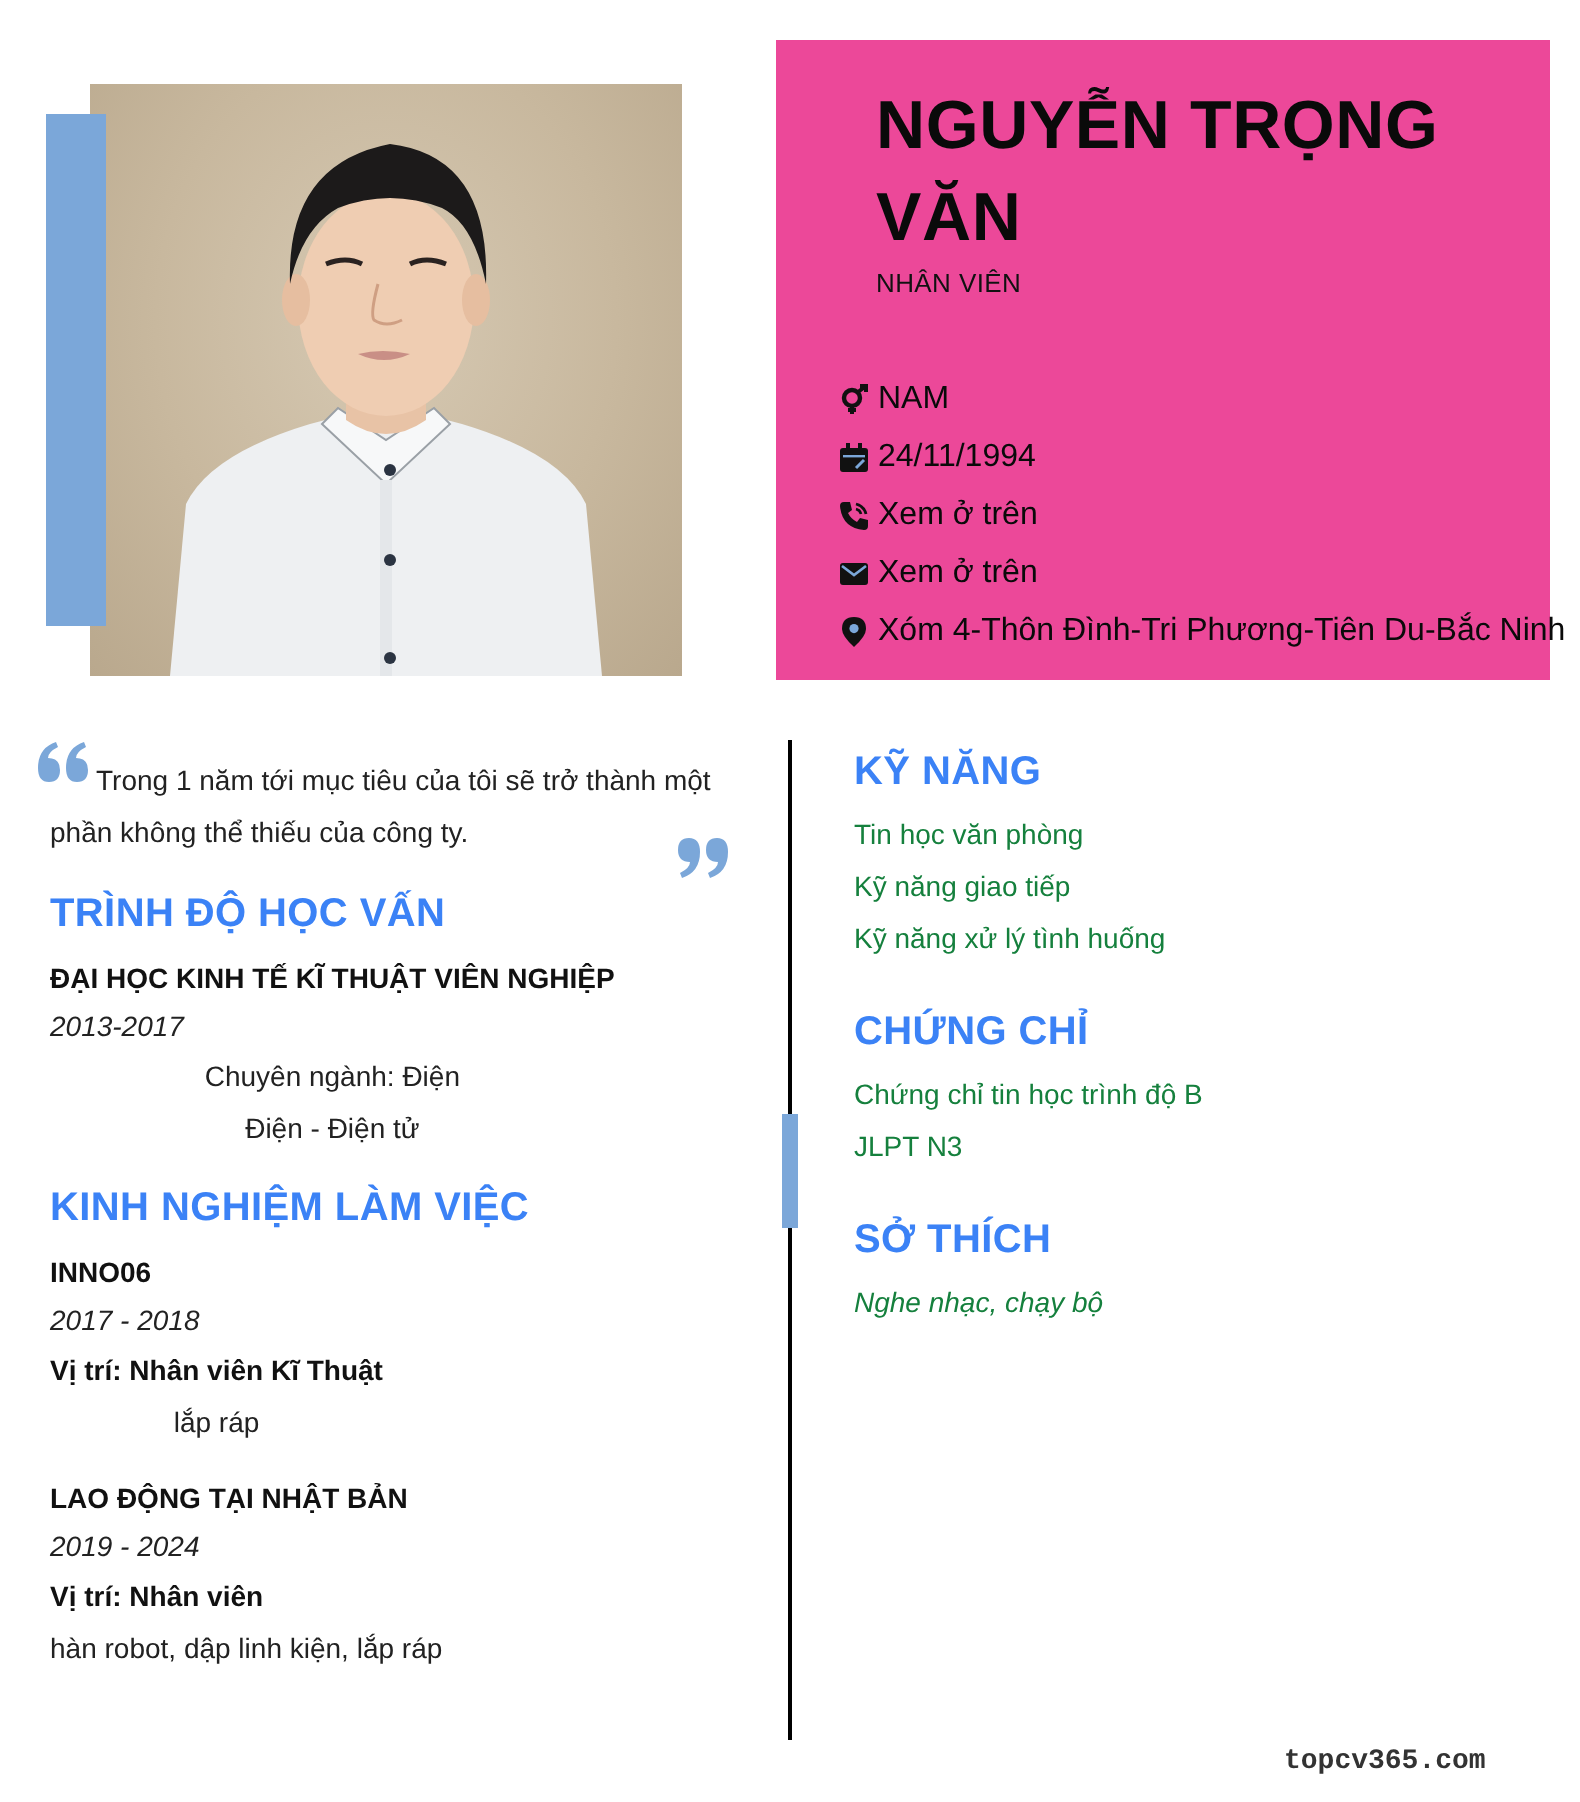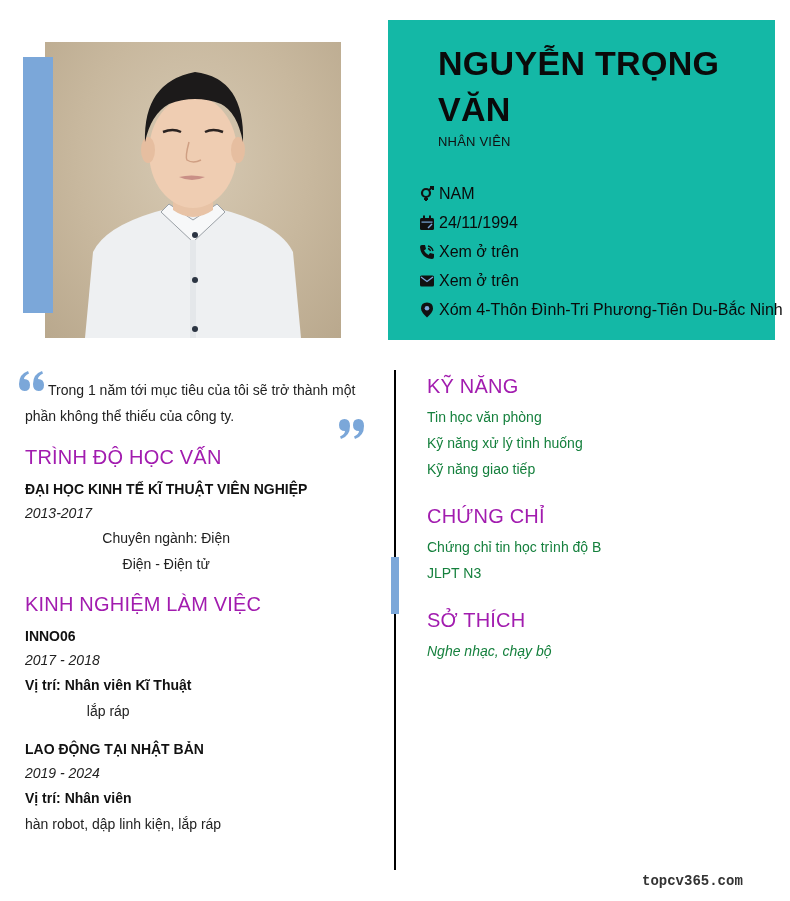--- a/index.html
+++ b/index.html
@@ -12,34 +12,34 @@
       overflow: hidden;
     }
     .photo svg { position: absolute; left: 0; top: 0; width: 296px; height: 296px; }
     .photo-accent {
       position: absolute; left: 23px; top: 57px; width: 30px; height: 256px;
       background: #7ba7d9; z-index: 2;
     }
 
     .header-box {
       position: absolute; left: 388px; top: 20px; width: 387px; height: 320px;
-      background: #14b8a6;
+      background: #ec4899;
     }
     .name {
       position: absolute; left: 50px; top: 20px; width: 320px;
       font-size: 34px; font-weight: bold; line-height: 46px; color: #0a0a0a;
       letter-spacing: 0.3px;
     }
     .job-title {
       position: absolute; left: 50px; top: 114px;
       font-size: 13px; color: #111; letter-spacing: 0.2px;
     }
     .contact-list { position: absolute; left: 30px; top: 165px; }
     .contact-item {
-      display: flex; align-items: flex-start; height: 29px;
+      display: flex; align-items: center; height: 29px;
       font-size: 16px; color: #0a0a0a; white-space: nowrap;
     }
     .contact-item .ic {
       width: 18px; height: 18px; margin-right: 3px;
       display: inline-flex; align-items: center; justify-content: center;
     }
     .contact-item .ic svg { width: 16px; height: 16px; fill: #111; }
 
     .divider-line {
       position: absolute; left: 394px; top: 370px; width: 2px; height: 500px; background: #000;
@@ -53,21 +53,21 @@
       position: absolute; left: -6px; top: 0px; width: 26px; height: 22px;
     }
     .quote-close {
       position: absolute; left: 314px; top: 48px; width: 26px; height: 22px;
     }
     .objective {
       font-size: 14px; line-height: 26px; color: #222; text-indent: 23px;
       padding-top: 7px; width: 345px;
     }
     .sec-title {
-      font-size: 20px; font-weight: normal; color: #a21caf; letter-spacing: 0.2px;
+      font-size: 20px; font-weight: bold; color: #3b82f6; letter-spacing: 0.2px;
     }
     .l-edu-title { position: absolute; left: 0; top: 76px; }
     .entry { position: absolute; left: 0; }
     .entry .org { font-size: 14px; font-weight: bold; line-height: 24px; color: #111; }
     .entry .period { font-size: 14px; font-style: italic; line-height: 24px; color: #222; }
     .entry .line { font-size: 14px; line-height: 26px; color: #222; text-align: center; }
     .entry .pos { font-size: 14px; font-weight: bold; line-height: 26px; color: #111; }
 
     .right-col { position: absolute; left: 427px; top: 370px; width: 340px; }
     .r-sec { position: absolute; left: 0; }
@@ -204,22 +204,22 @@
     <div class="pos">Vị trí: Nhân viên</div>
     <div class="line">hàn robot, dập linh kiện, lắp ráp</div>
   </div>
 </div>
 
 <div class="right-col">
   <div class="r-sec" style="top:5px;">
     <div class="sec-title">KỸ NĂNG</div>
     <div class="items" style="margin-top:6px;">
       <div>Tin học văn phòng</div>
+      <div>Kỹ năng giao tiếp</div>
       <div>Kỹ năng xử lý tình huống</div>
-      <div>Kỹ năng giao tiếp</div>
     </div>
   </div>
 
   <div class="r-sec" style="top:135px;">
     <div class="sec-title">CHỨNG CHỈ</div>
     <div class="items" style="margin-top:6px;">
       <div>Chứng chỉ tin học trình độ B</div>
       <div>JLPT N3</div>
     </div>
   </div>

